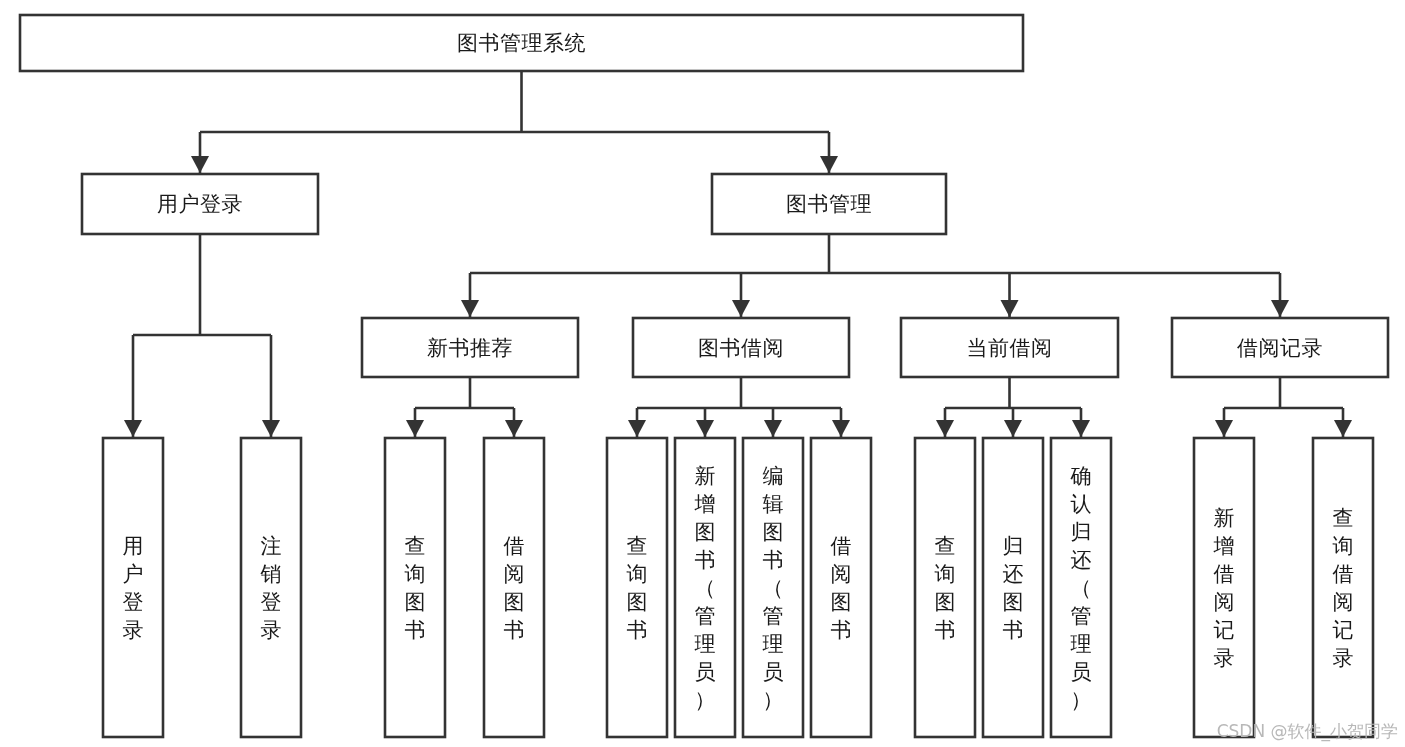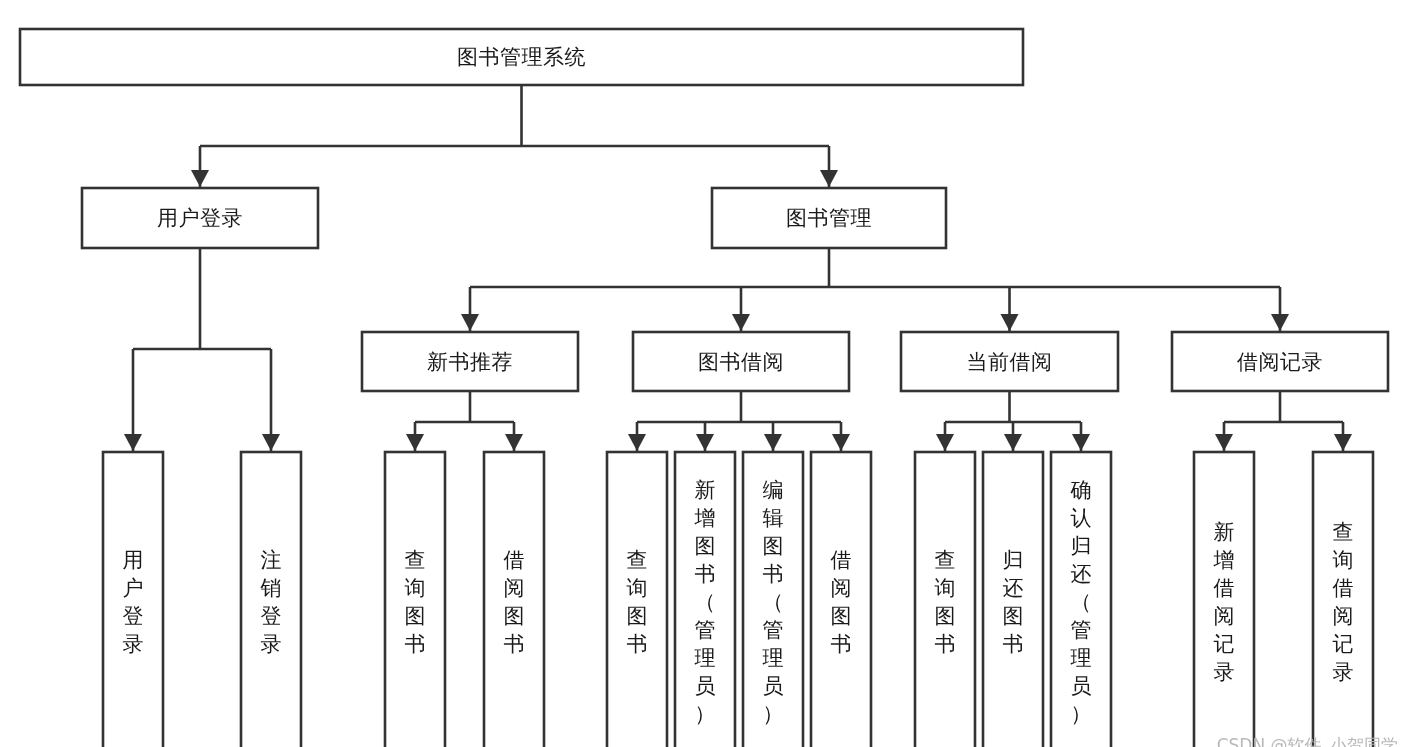--- a/index.html
+++ b/index.html
@@ -11,21 +11,21 @@
   body {
     width: 1405px;
     height: 747px;
     position: relative;
     overflow: hidden;
     font-family: "DejaVu Sans", "Liberation Sans", sans-serif;
   }
   #diagram-root {
     position: absolute;
     left: 0;
-    top: 16px;
+    top: 2px;
     width: 1405px;
     height: 635px;
   }
   svg.diagram-canvas {
     display: block;
     width: 1405px;
     height: 747px;
     background: #ffffff;
   }
   .node-box {

